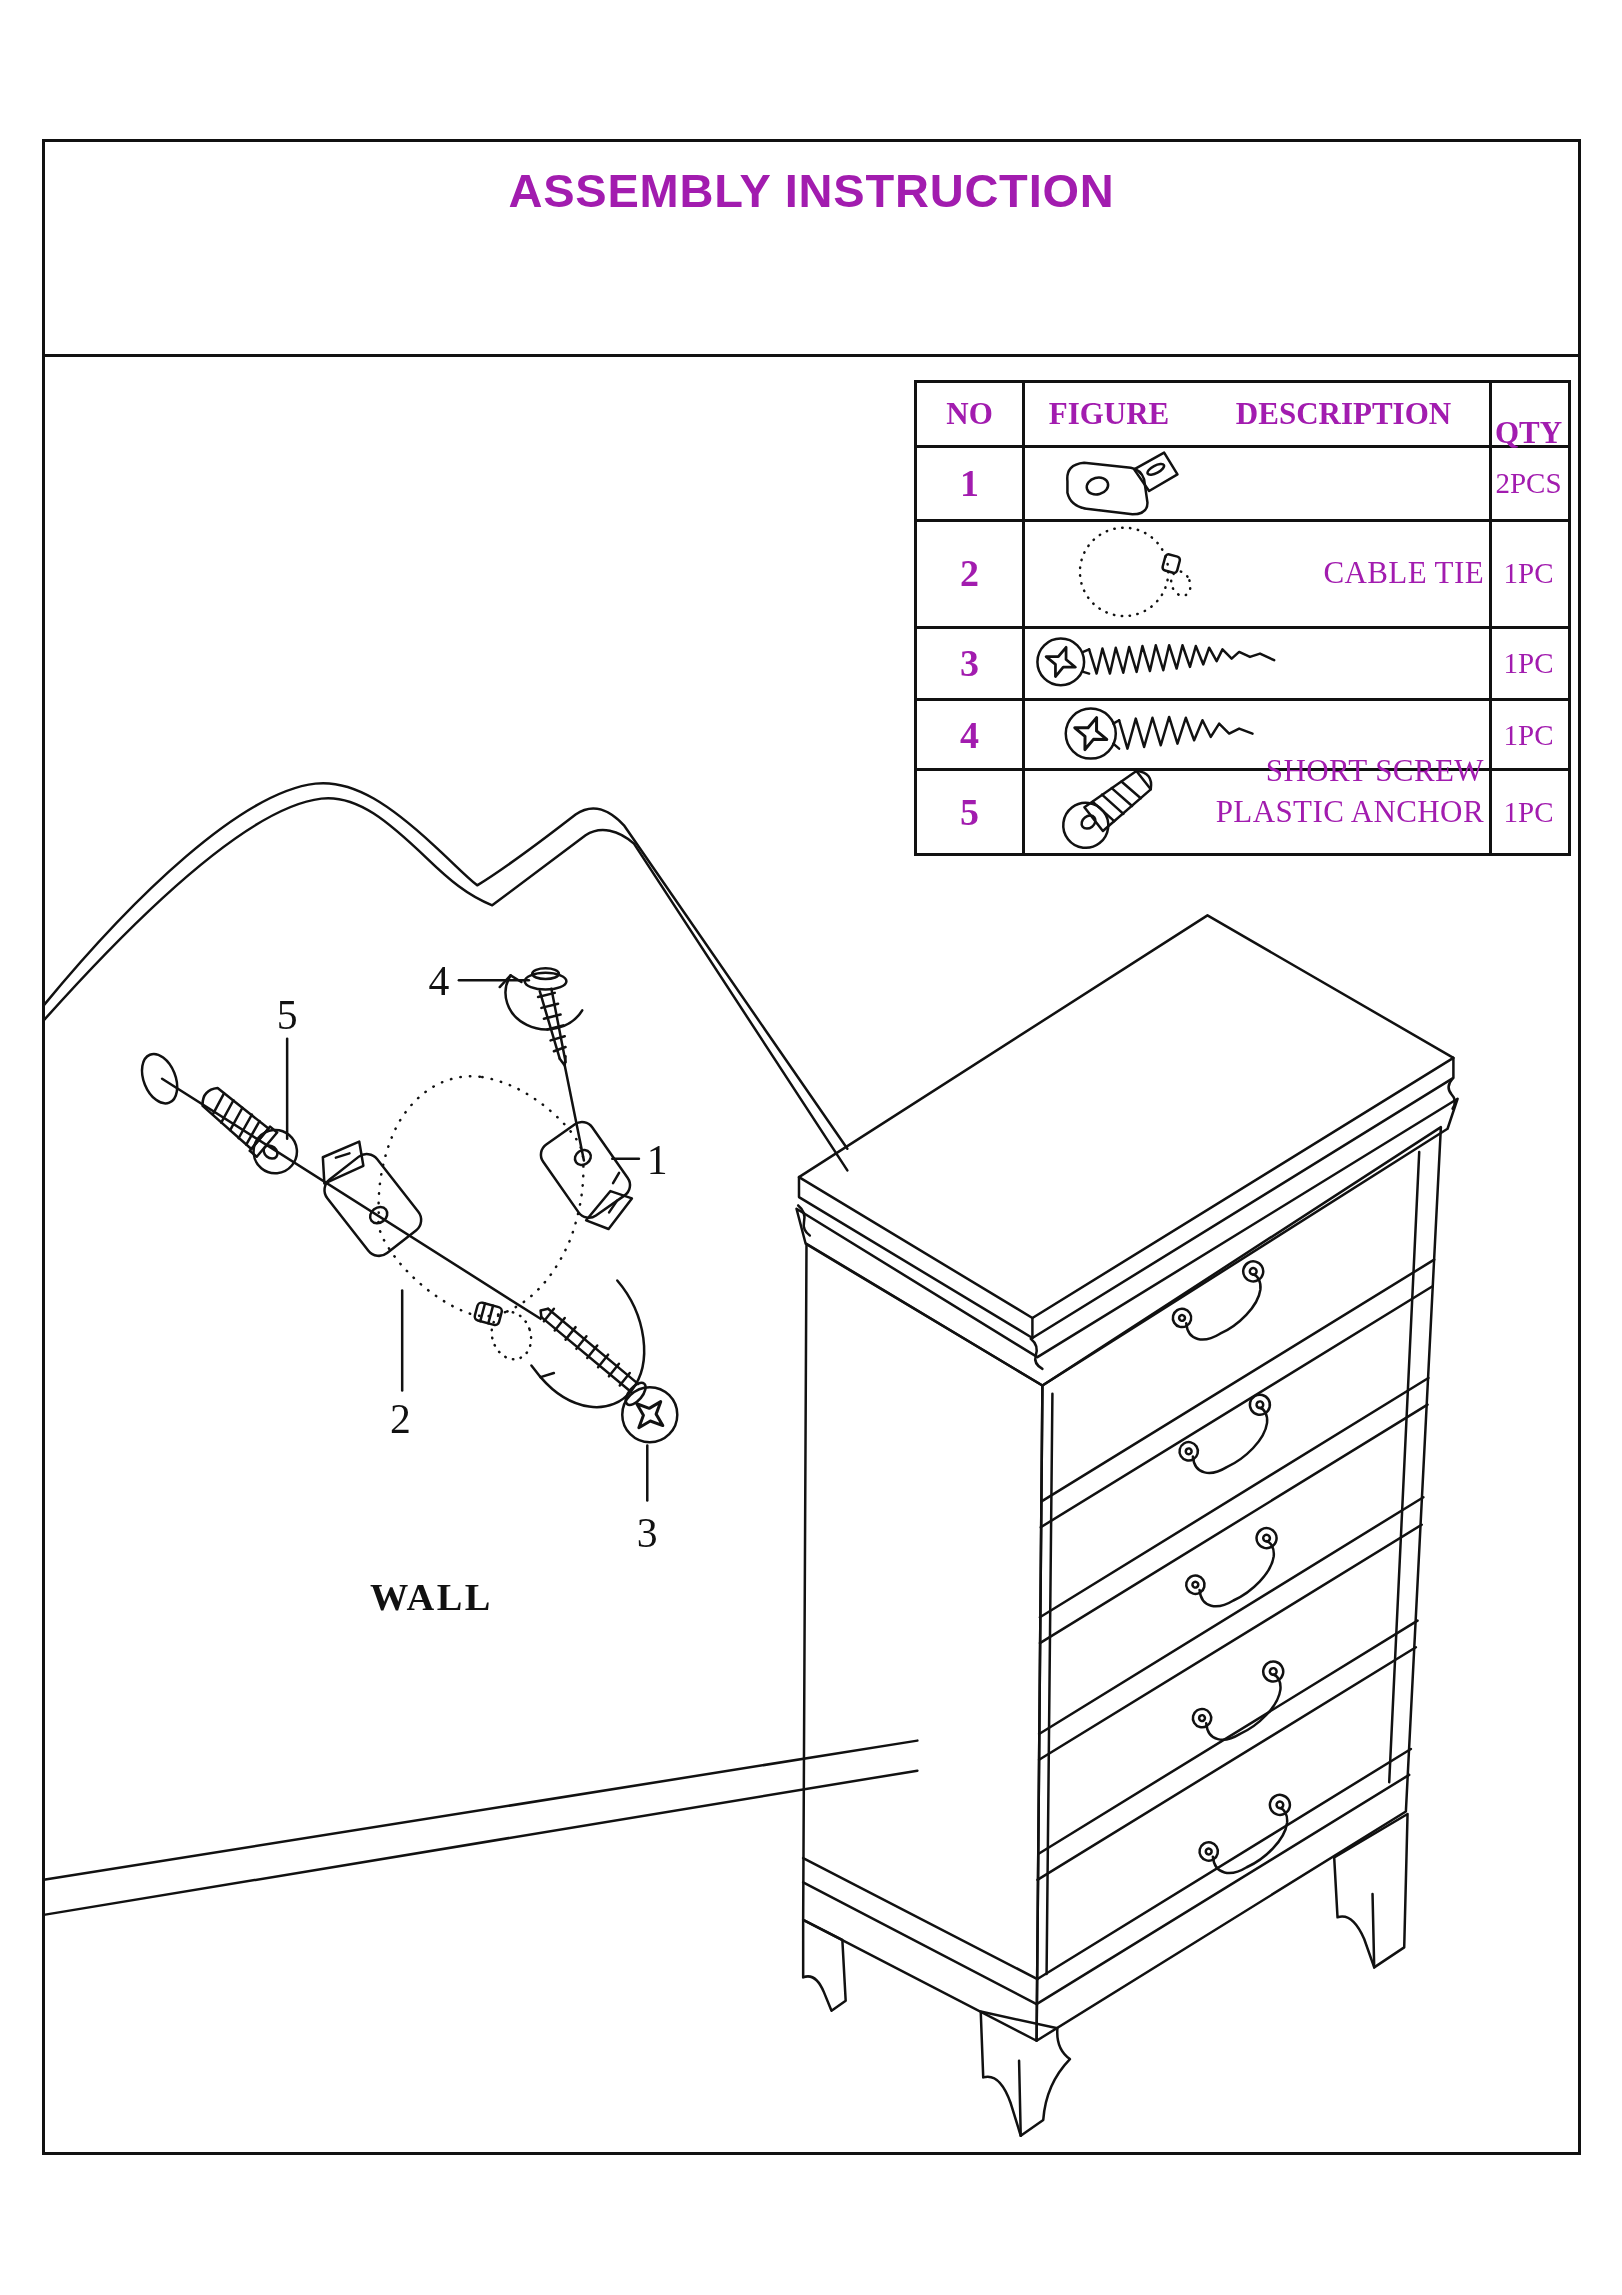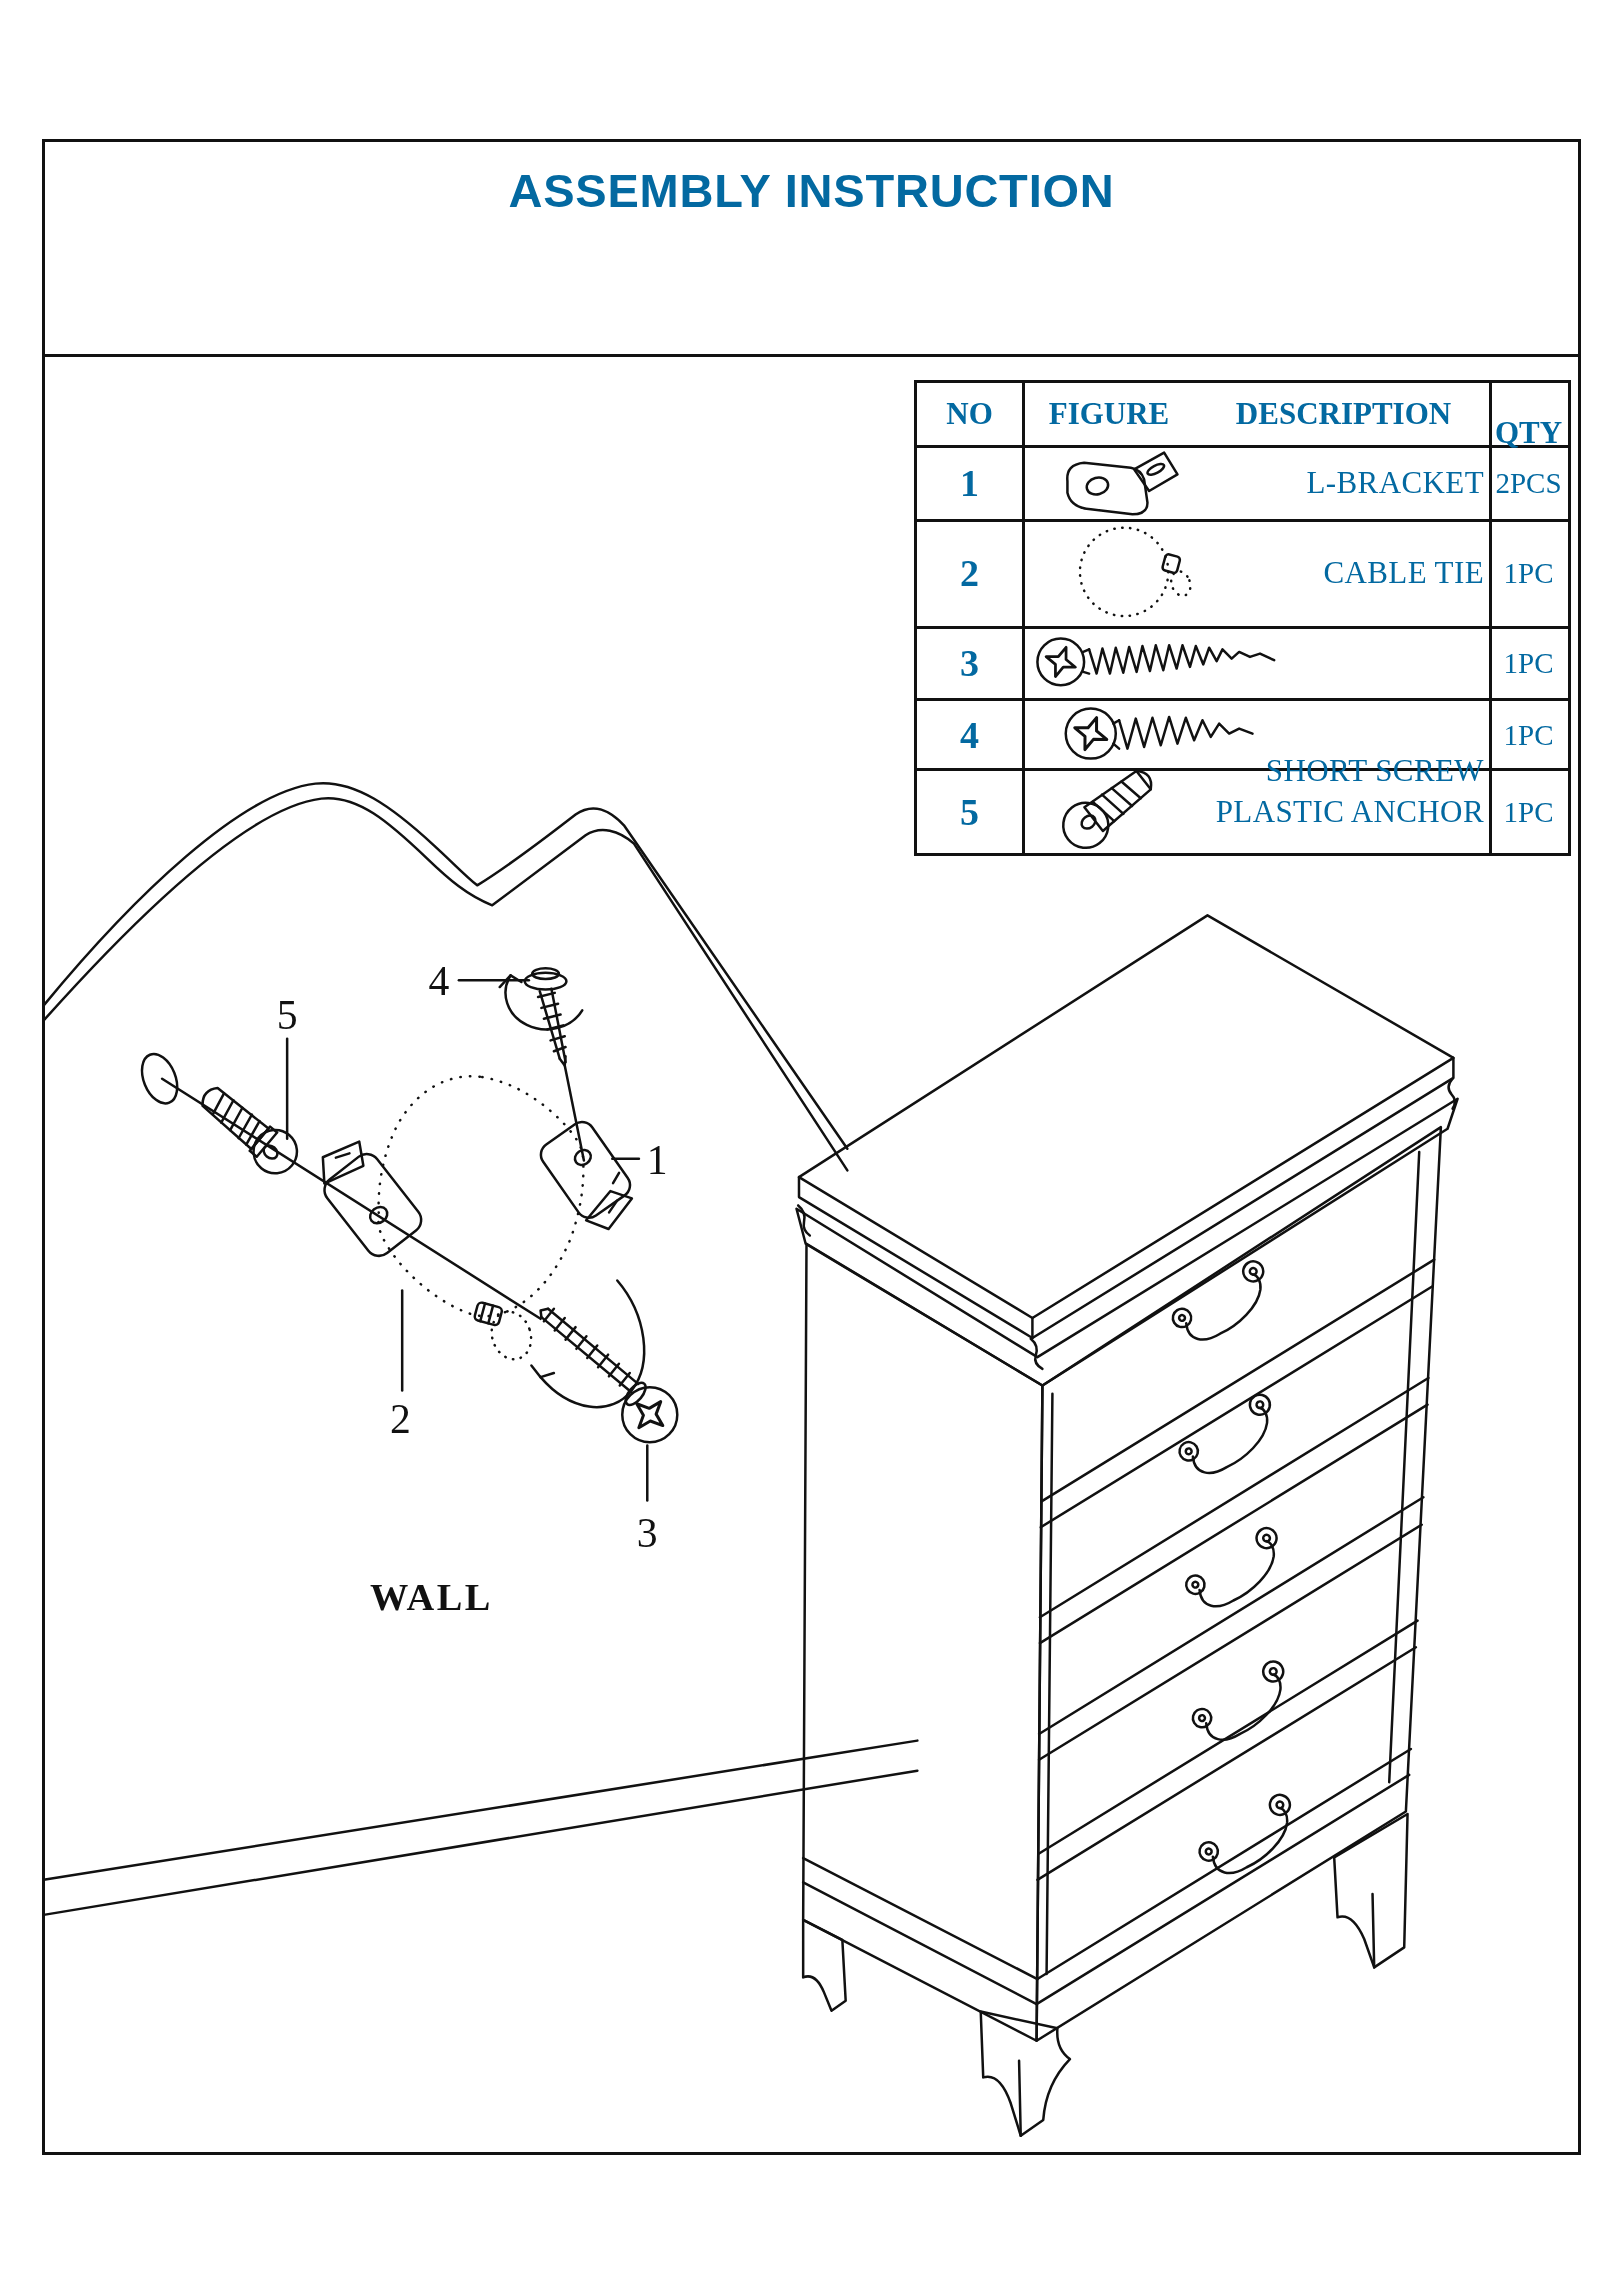--- a/index.html
+++ b/index.html
@@ -1,17 +1,17 @@
 <!DOCTYPE html>
 <html style="font-size:13.3px"><head>
 <meta charset="utf-8">
 <style>
   html,body{margin:0;padding:0;background:#fff;}
   .page{position:relative;width:1623px;height:2295px;background:#fff;overflow:hidden;
-        font-family:"Liberation Serif","DejaVu Serif",serif;color:#0369a1;}
+        font-family:"Liberation Serif","DejaVu Serif",serif;color:#a21caf;}
   .sheet{position:absolute;left:42px;top:139px;width:1539px;height:2016px;
          border:3.3px solid #111;box-sizing:border-box;}
   .header-rule{position:absolute;left:42px;top:354px;width:1539px;height:3.3px;background:#111;}
   .title{position:absolute;left:42px;top:163px;width:1539px;text-align:center;
          font-family:"Liberation Sans","DejaVu Sans",sans-serif;font-weight:bold;
          font-size:47px;letter-spacing:0.8px;}
   
   .ptable{position:absolute;left:914px;top:380px;width:657px;height:476px;
           border:3.3px solid #111;box-sizing:border-box;}
   .vline,.hline{position:absolute;background:#111;}
@@ -50,21 +50,20 @@
     <div class="hline" style="top:243px;"></div>
     <div class="hline" style="top:315px;"></div>
     <div class="hline" style="top:385px;"></div>
 
     <div class="cell hdr" style="left:0;width:105px;top:0;height:62px;">NO</div>
     <div class="cell hdr" style="left:117px;width:150px;top:0;height:62px;">FIGURE</div>
     <div class="cell hdr" style="left:314px;width:225px;top:0;height:62px;">DESCRIPTION</div>
     <div class="cell hdr" style="left:572px;right:0;top:15px;height:70px;">QTY</div>
 
     <div class="cell num" style="left:0;width:105px;top:64px;height:72px;">1</div>
-    <div class="cell desc" style="left:117px;width:450px;top:64px;height:72px;">L-BRACKET</div>
     <div class="cell qty" style="left:572px;right:0;top:64px;height:72px;">2PCS</div>
 
     <div class="cell num" style="left:0;width:105px;top:138px;height:104px;">2</div>
     <div class="cell desc" style="left:117px;width:450px;top:138px;height:104px;">CABLE TIE</div>
     <div class="cell qty" style="left:572px;right:0;top:138px;height:104px;">1PC</div>
 
     <div class="cell num" style="left:0;width:105px;top:245px;height:70px;">3</div>
     <div class="cell qty" style="left:572px;right:0;top:245px;height:70px;">1PC</div>
 
     <div class="cell num" style="left:0;width:105px;top:318px;height:68px;">4</div>

